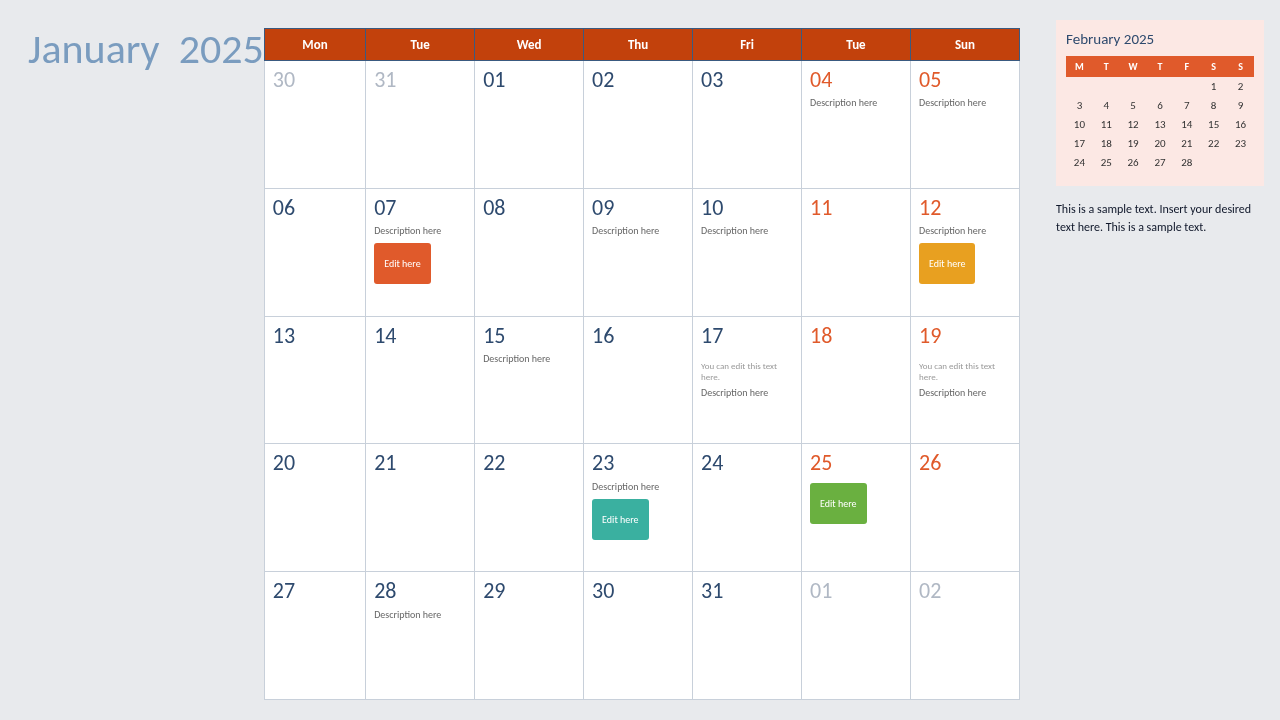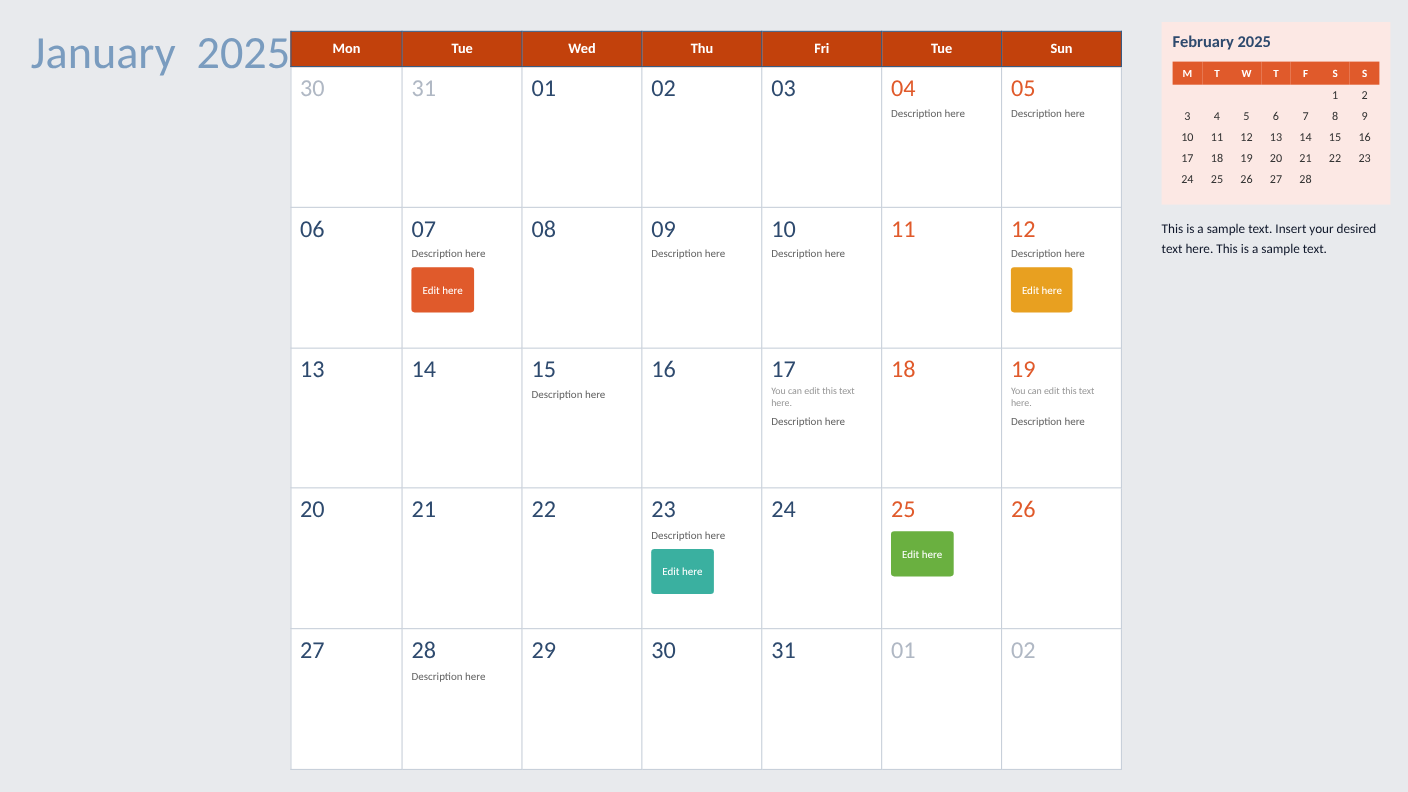--- a/index.html
+++ b/index.html
@@ -62,21 +62,21 @@
     .day-num.weekend { color: #e05a2b; }
     .day-num.other-month { color: #b0b8c4; }
     .desc {
       font-size: 10px;
       color: #666;
       margin-top: 3px;
     }
     .small-note {
       font-size: 9px;
       color: #999;
-      margin-top: 2px;
+      margin-top: 12px;
       line-height: 1.2;
     }
     .edit-btn {
       display: inline-block;
       padding: 14px 10px;
       border-radius: 3px;
       font-size: 10px;
       color: #fff;
       margin-top: 6px;
       cursor: pointer;
@@ -94,21 +94,21 @@
       flex-direction: column;
       gap: 0;
     }
     .mini-cal-box {
       background: #fce8e4;
       padding: 10px 10px 14px 10px;
       margin-bottom: 14px;
     }
     .mini-cal-title {
       font-size: 15px;
-      font-weight: 700;
+      font-weight: 400;
       color: #2e4a6e;
       margin-bottom: 8px;
     }
     .mini-cal-table {
       border-collapse: collapse;
       width: 100%;
     }
     .mini-cal-table th {
       background: #e05a2b;
       color: #fff;

